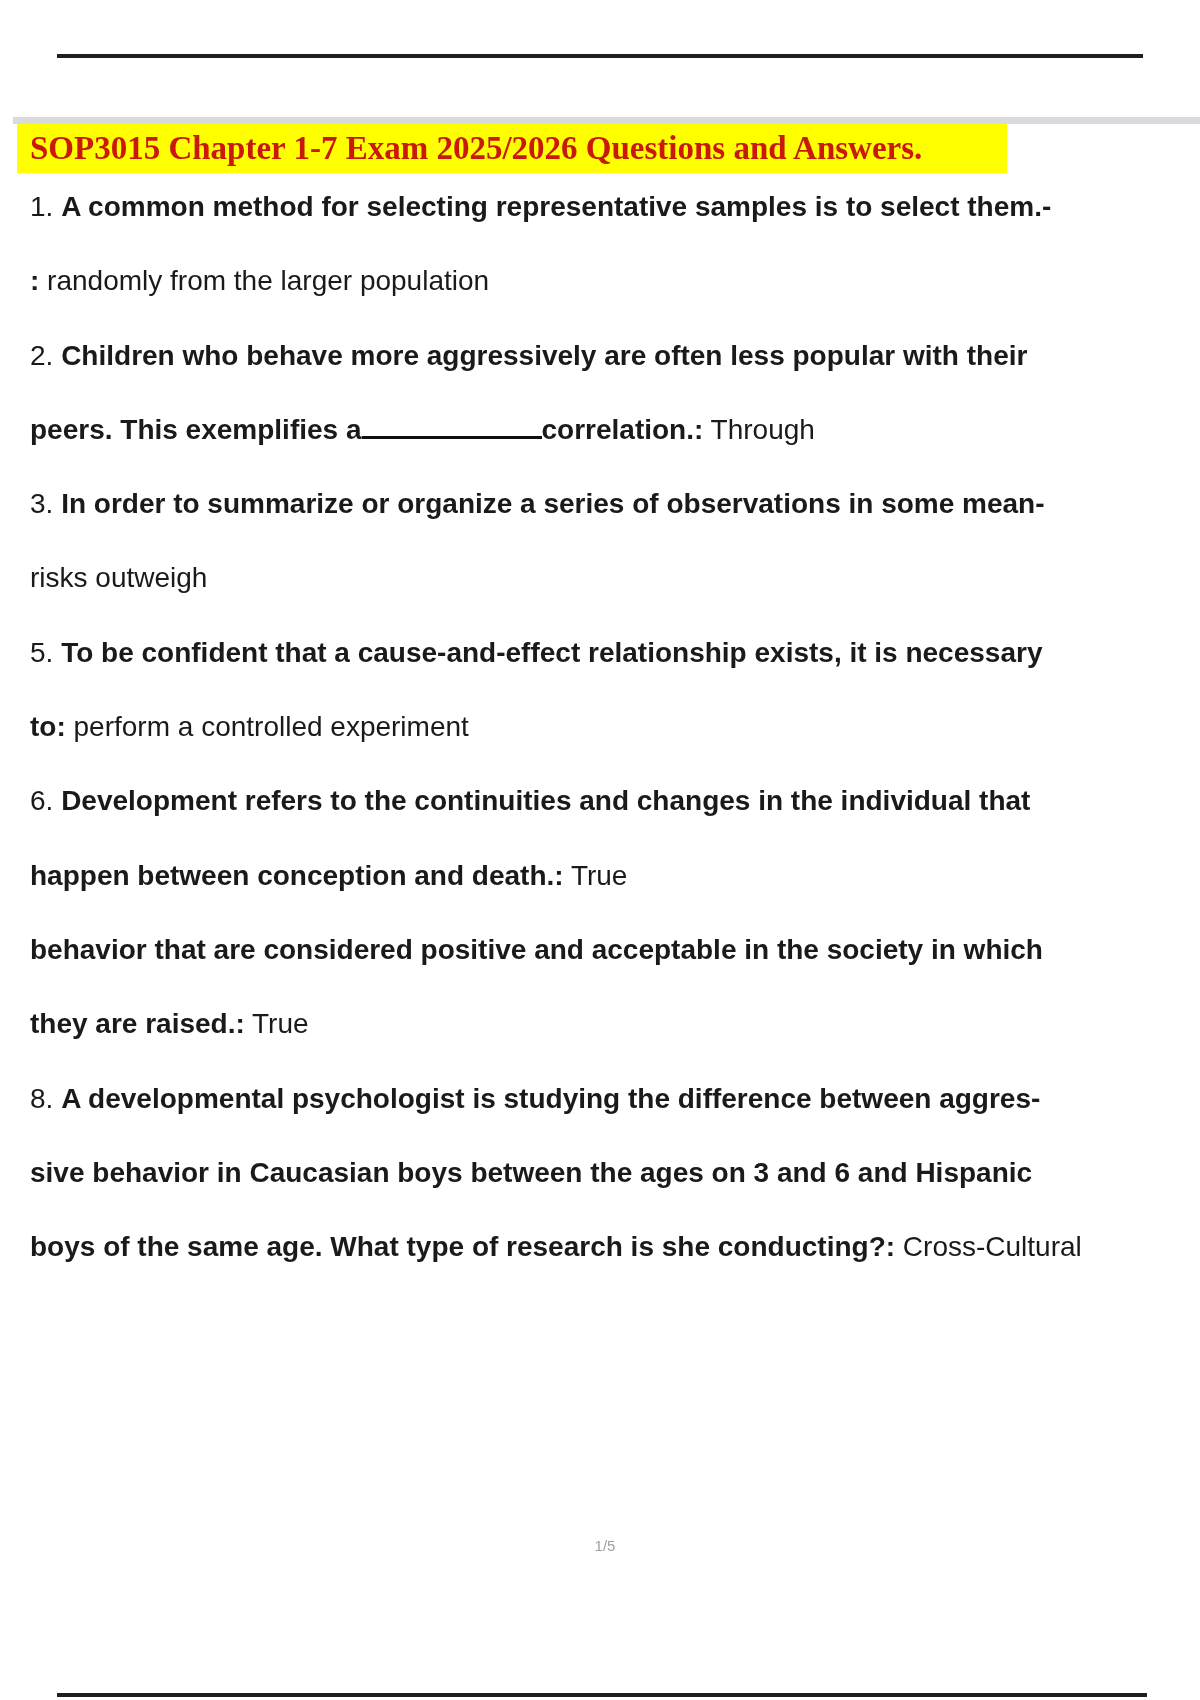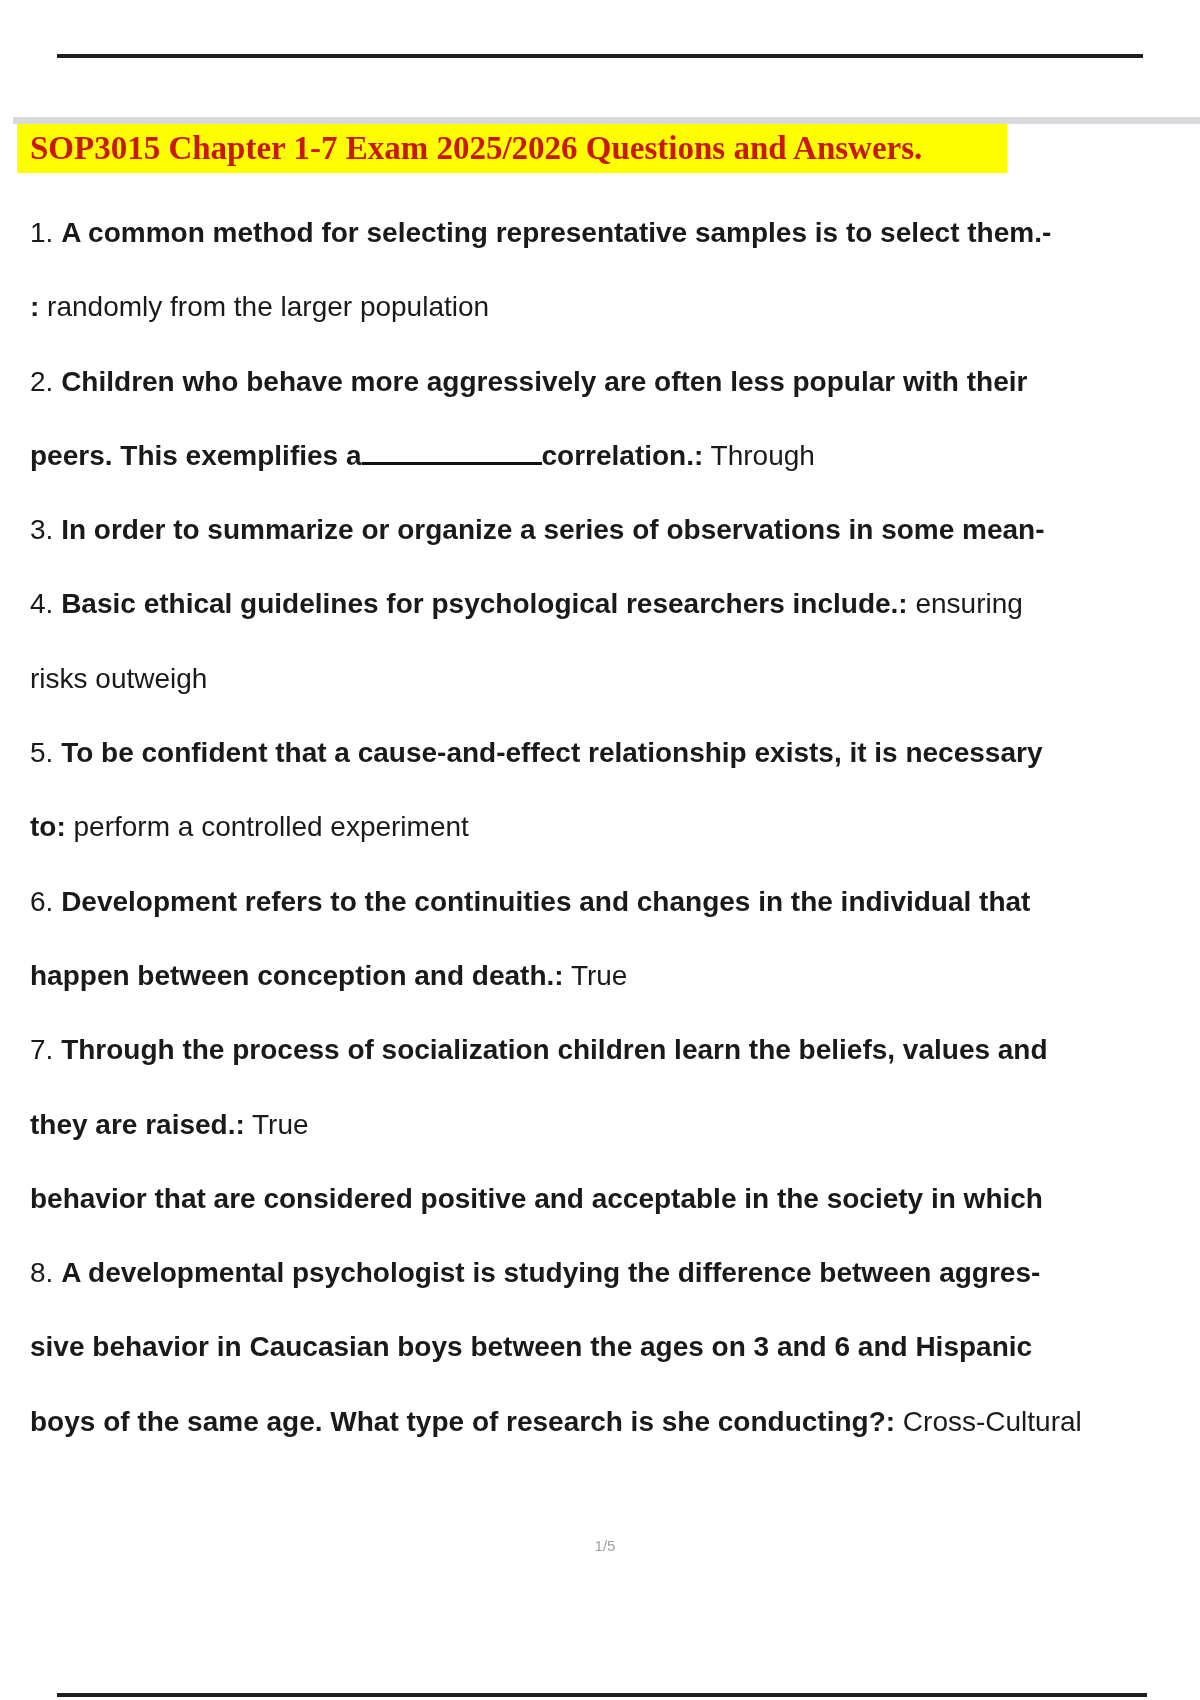--- a/index.html
+++ b/index.html
@@ -45,21 +45,21 @@
     font-weight: 700;
     font-size: 33px;
     color: #c8190a;
     padding-left: 13px;
     white-space: nowrap;
     text-align: right;
   }
   .qa-content {
     position: absolute;
     left: 30px;
-    top: 196px;
+    top: 170px;
     right: 0;
   }
   .line {
     height: 74.3px;
     line-height: 74.3px;
     font-size: 28px;
     color: #1a1a1a;
     white-space: nowrap;
   }
   .line .b {
@@ -100,29 +100,27 @@
 <div class="title-band">
   <span class="title-text">SOP3015 Chapter 1-7 Exam 2025/2026 Questions and Answers.</span>
 </div>
 
 <div class="qa-content">
     <div class="line"><span>1. </span><span class="b">A common method for selecting representative samples is to select them.-</span></div>
     <div class="line"><span class="b">: </span><span>randomly from the larger population</span></div>
     <div class="line"><span>2. </span><span class="b">Children who behave more aggressively are often less popular with their</span></div>
     <div class="line"><span class="b">peers. This exemplifies a</span><span class="blank" style="width: 180px;"></span><span class="b">correlation.:</span><span> Through</span></div>
     <div class="line"><span>3. </span><span class="b">In order to summarize or organize a series of observations in some mean-</span></div>
-    <div class="line"><span>4. </span><span class="b">Basic ethical guidelines for psychological researchers include.:</span><span> ensuring</span></div>
     <div class="line"><span>risks outweigh</span></div>
     <div class="line"><span>5. </span><span class="b">To be confident that a cause-and-effect relationship exists, it is necessary</span></div>
     <div class="line"><span class="b">to:</span><span> perform a controlled experiment</span></div>
     <div class="line"><span>6. </span><span class="b">Development refers to the continuities and changes in the individual that</span></div>
     <div class="line"><span class="b">happen between conception and death.:</span><span> True</span></div>
-    <div class="line"><span>7. </span><span class="b">Through the process of socialization children learn the beliefs, values and</span></div>
+    <div class="line"><span class="b">behavior that are considered positive and acceptable in the society in which</span></div>
     <div class="line"><span class="b">they are raised.:</span><span> True</span></div>
-    <div class="line"><span class="b">behavior that are considered positive and acceptable in the society in which</span></div>
     <div class="line"><span>8. </span><span class="b">A developmental psychologist is studying the difference between aggres-</span></div>
     <div class="line"><span class="b">sive behavior in Caucasian boys between the ages on 3 and 6 and Hispanic</span></div>
     <div class="line"><span class="b">boys of the same age. What type of research is she conducting?:</span><span> Cross-Cultural</span></div>
   </div>
 
 <div class="page-num">1/5</div>
 
 <div class="bottom-rule"></div>
 
 </body></html>

